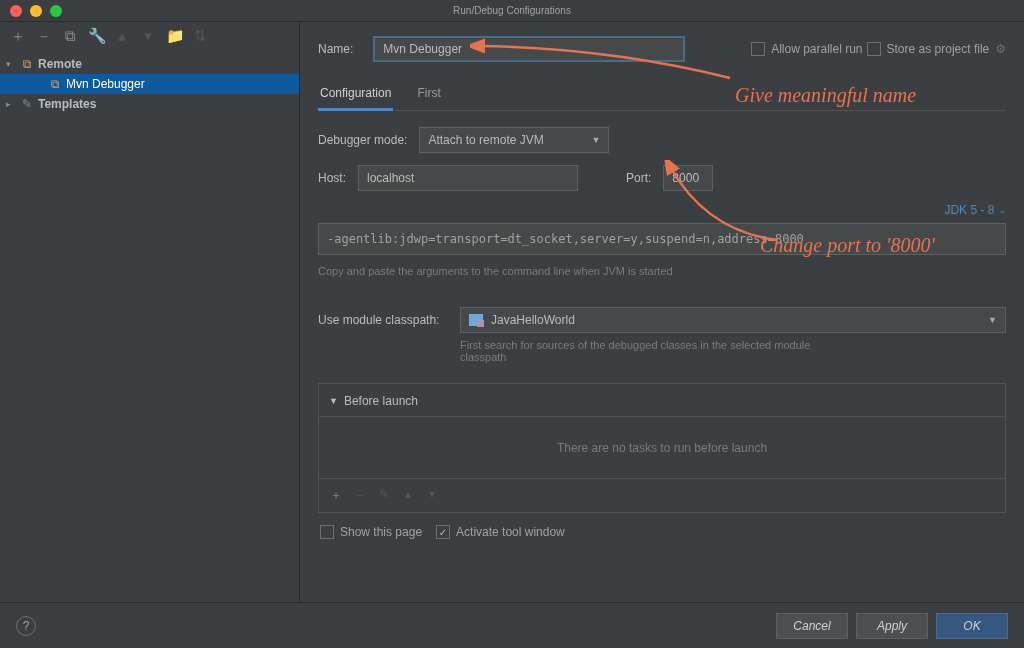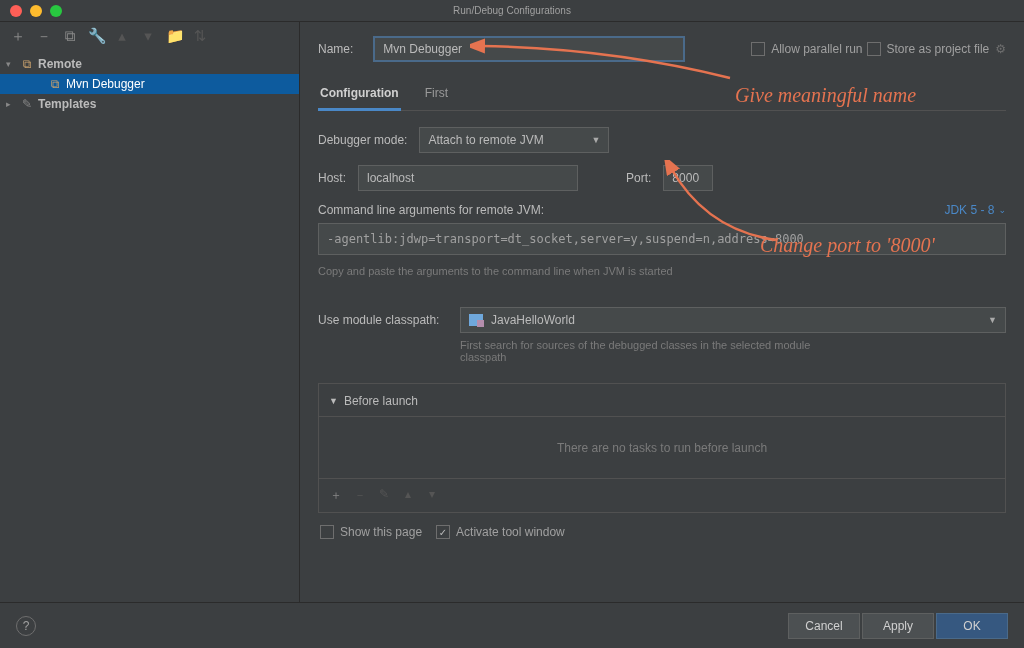--- a/index.html
+++ b/index.html
@@ -37,21 +37,21 @@
 .name-input { width: 312px; height: 26px; background: #45494a; border: 2px solid #4a6a8a; color: #bbbbbb; padding: 0 8px; font-size: 12px; }
 
 .right-checks { margin-left: auto; display: flex; align-items: center; gap: 4px; }
 .check { display: flex; align-items: center; gap: 6px; color: #a0a0a0; }
 .checkbox { width: 14px; height: 14px; border: 1px solid #6e6e6e; background: #3c3f41; display: inline-flex; align-items: center; justify-content: center; font-size: 10px; color: #bbbbbb; }
 .checkbox.checked::after { content: "✓"; }
 .gear { color: #6e6e6e; margin-left: 2px; }
 
 .tabs { display: flex; gap: 22px; margin-top: 18px; border-bottom: 1px solid #515151; }
 .tab { padding: 6px 2px 8px 2px; color: #9a9a9a; cursor: pointer; }
-.tab.active { color: #d0d0d0; border-bottom: 3px solid #4a88c7; margin-bottom: -1px; font-weight: bold; }
+.tab.active { color: #d0d0d0; border-bottom: 3px solid #4a88c7; margin-bottom: -1px; }
 
 .panel { border: none; padding-top: 16px; }
 
 .field-row { display: flex; align-items: center; gap: 12px; margin-bottom: 12px; }
 .combo { height: 26px; background: #45494a; border: 1px solid #5e6060; display: flex; align-items: center; padding: 0 8px; gap: 8px; cursor: pointer; min-width: 150px; }
 .combo .caret { margin-left: auto; font-size: 9px; color: #aaa; }
 .text-input { height: 26px; background: #45494a; border: 1px solid #5e6060; color: #bbbbbb; padding: 0 8px; font-size: 12px; }
 
 .cmdline-lbl { display: flex; align-items: center; }
 .jdk-link { margin-left: auto; color: #4a88c7; cursor: pointer; display: flex; align-items: center; gap: 4px; }
@@ -65,21 +65,21 @@
 .before-launch { border: 1px solid #515151; margin-top: 20px; padding: 10px 0 0 0; }
 .bl-header { display: flex; align-items: center; gap: 6px; padding: 0 10px 8px 10px; color: #bbbbbb; cursor: pointer; }
 .bl-body { border-top: 1px solid #515151; height: 62px; display: flex; align-items: center; justify-content: center; color: #7a7a7a; font-size: 12px; }
 .bl-tools { display: flex; gap: 10px; padding: 8px 10px; color: #888; border-top: 1px solid #515151; }
 .bl-tools .ico { cursor: pointer; width: 14px; text-align: center; }
 
 .bottom-checks { display: flex; gap: 14px; align-items: center; margin-top: 12px; padding-left: 2px; }
 
 .footer { position: absolute; bottom: 0; left: 0; right: 0; height: 46px; border-top: 1px solid #2b2b2b; display: flex; align-items: center; padding: 0 16px; background: #3c3f41; }
 .help { width: 20px; height: 20px; border: 1px solid #6e6e6e; border-radius: 50%; display: flex; align-items: center; justify-content: center; color: #a0a0a0; cursor: pointer; }
-.btns { margin-left: auto; display: flex; gap: 2px; }
+.btns { margin-left: auto; display: flex; gap: 8px; font-style: italic; }
 .btn { min-width: 72px; height: 26px; border: 1px solid #5e6060; background: #4c5052; color: #d0d0d0; display: flex; align-items: center; justify-content: center; cursor: pointer; padding: 0 14px; }
 .btn.primary { background: #365880; border-color: #4a6a8a; }
 
 .module-icon { width: 14px; height: 12px; display: inline-block; position: relative; }
 .module-icon::before { content: ""; position: absolute; inset: 0; background: #6fa8dc; }
 .module-icon::after { content: ""; position: absolute; right: -1px; bottom: -1px; width: 7px; height: 7px; background: #b48ead; }
 
 .annotation { position: absolute; color: #e57350; font-size: 20px; font-family: Georgia, serif; font-style: italic; pointer-events: none; }
 .arrow { position: absolute; pointer-events: none; }
 </style>
@@ -157,21 +157,20 @@
       </div>
 
       <div class="field-row">
         <span class="lbl">Host:</span>
         <input class="text-input" style="width: 220px;" value="localhost">
         <span class="lbl" style="margin-left:36px">Port:</span>
         <input class="text-input" style="width: 50px;" value="8000">
       </div>
 
       <div class="cmdline-lbl" style="margin-top:6px">
-        <span class="lbl">Command line arguments for remote JVM:</span>
         <span class="jdk-link">
           <span>JDK 5 - 8</span>
           <span class="caret">⌄</span>
         </span>
       </div>
       <div class="cmdline-box">-agentlib:jdwp=transport=dt_socket,server=y,suspend=n,address=8000</div>
       <div class="hint">Copy and paste the arguments to the command line when JVM is started</div>
 
       <div class="spacer"></div>
 

